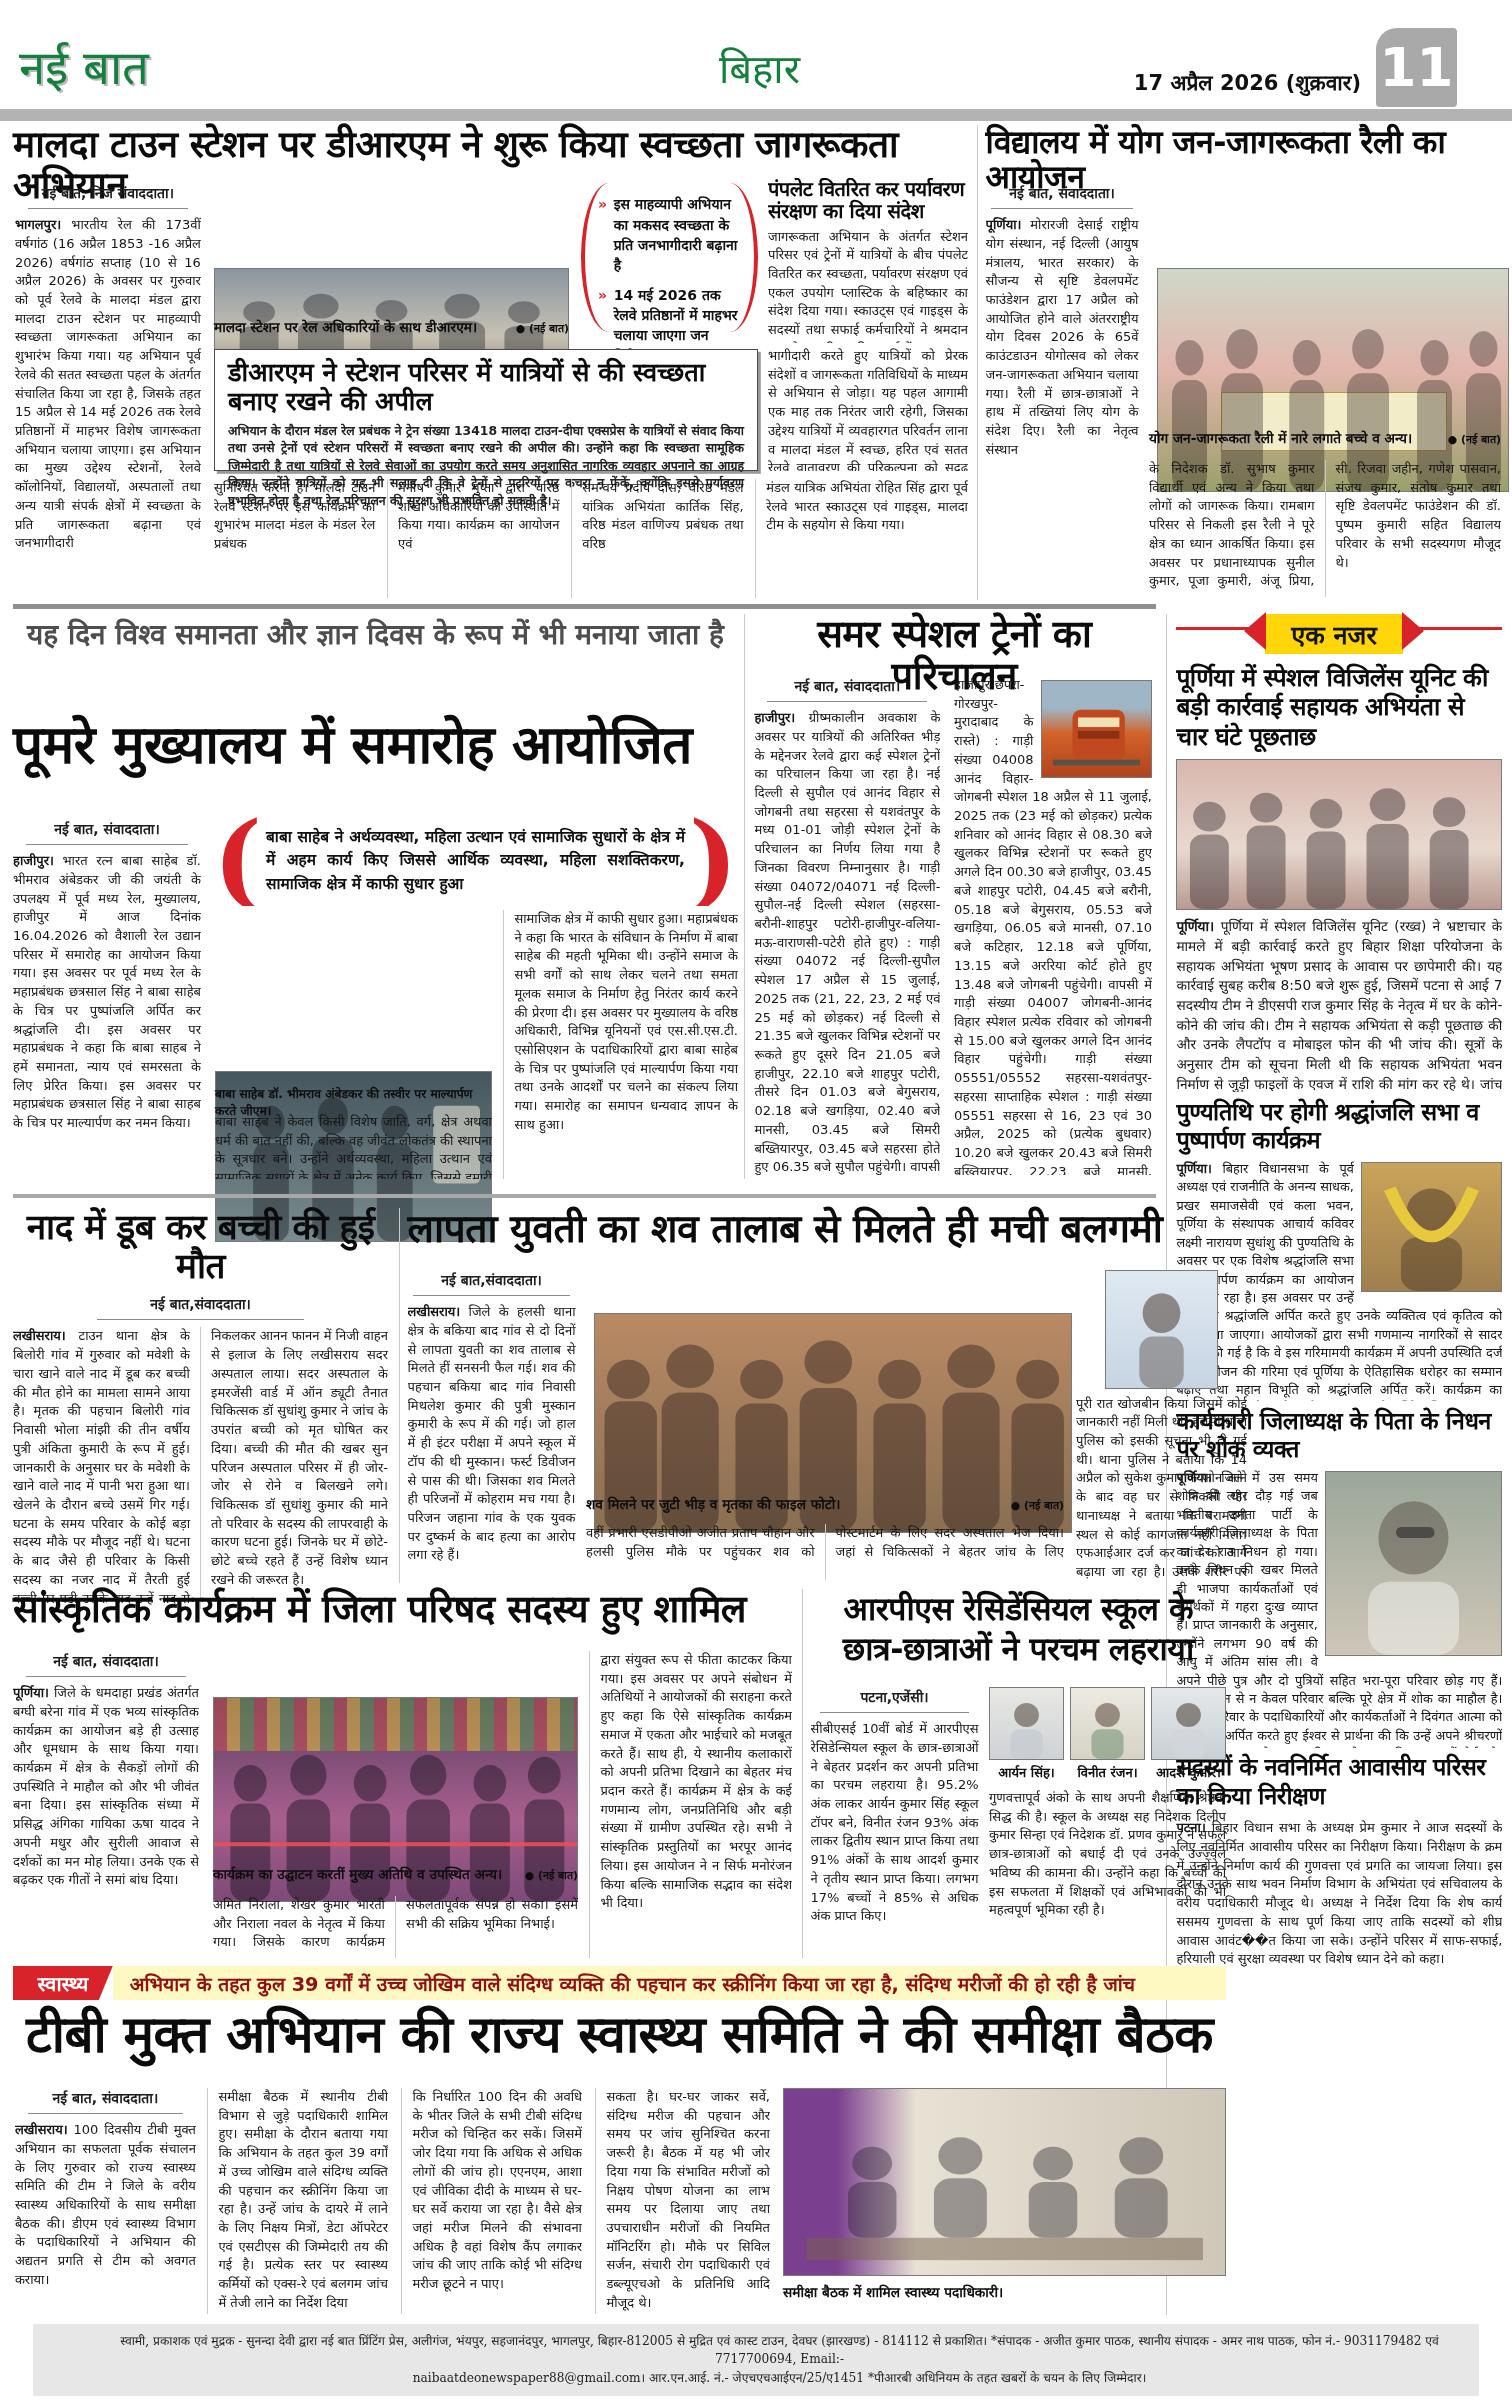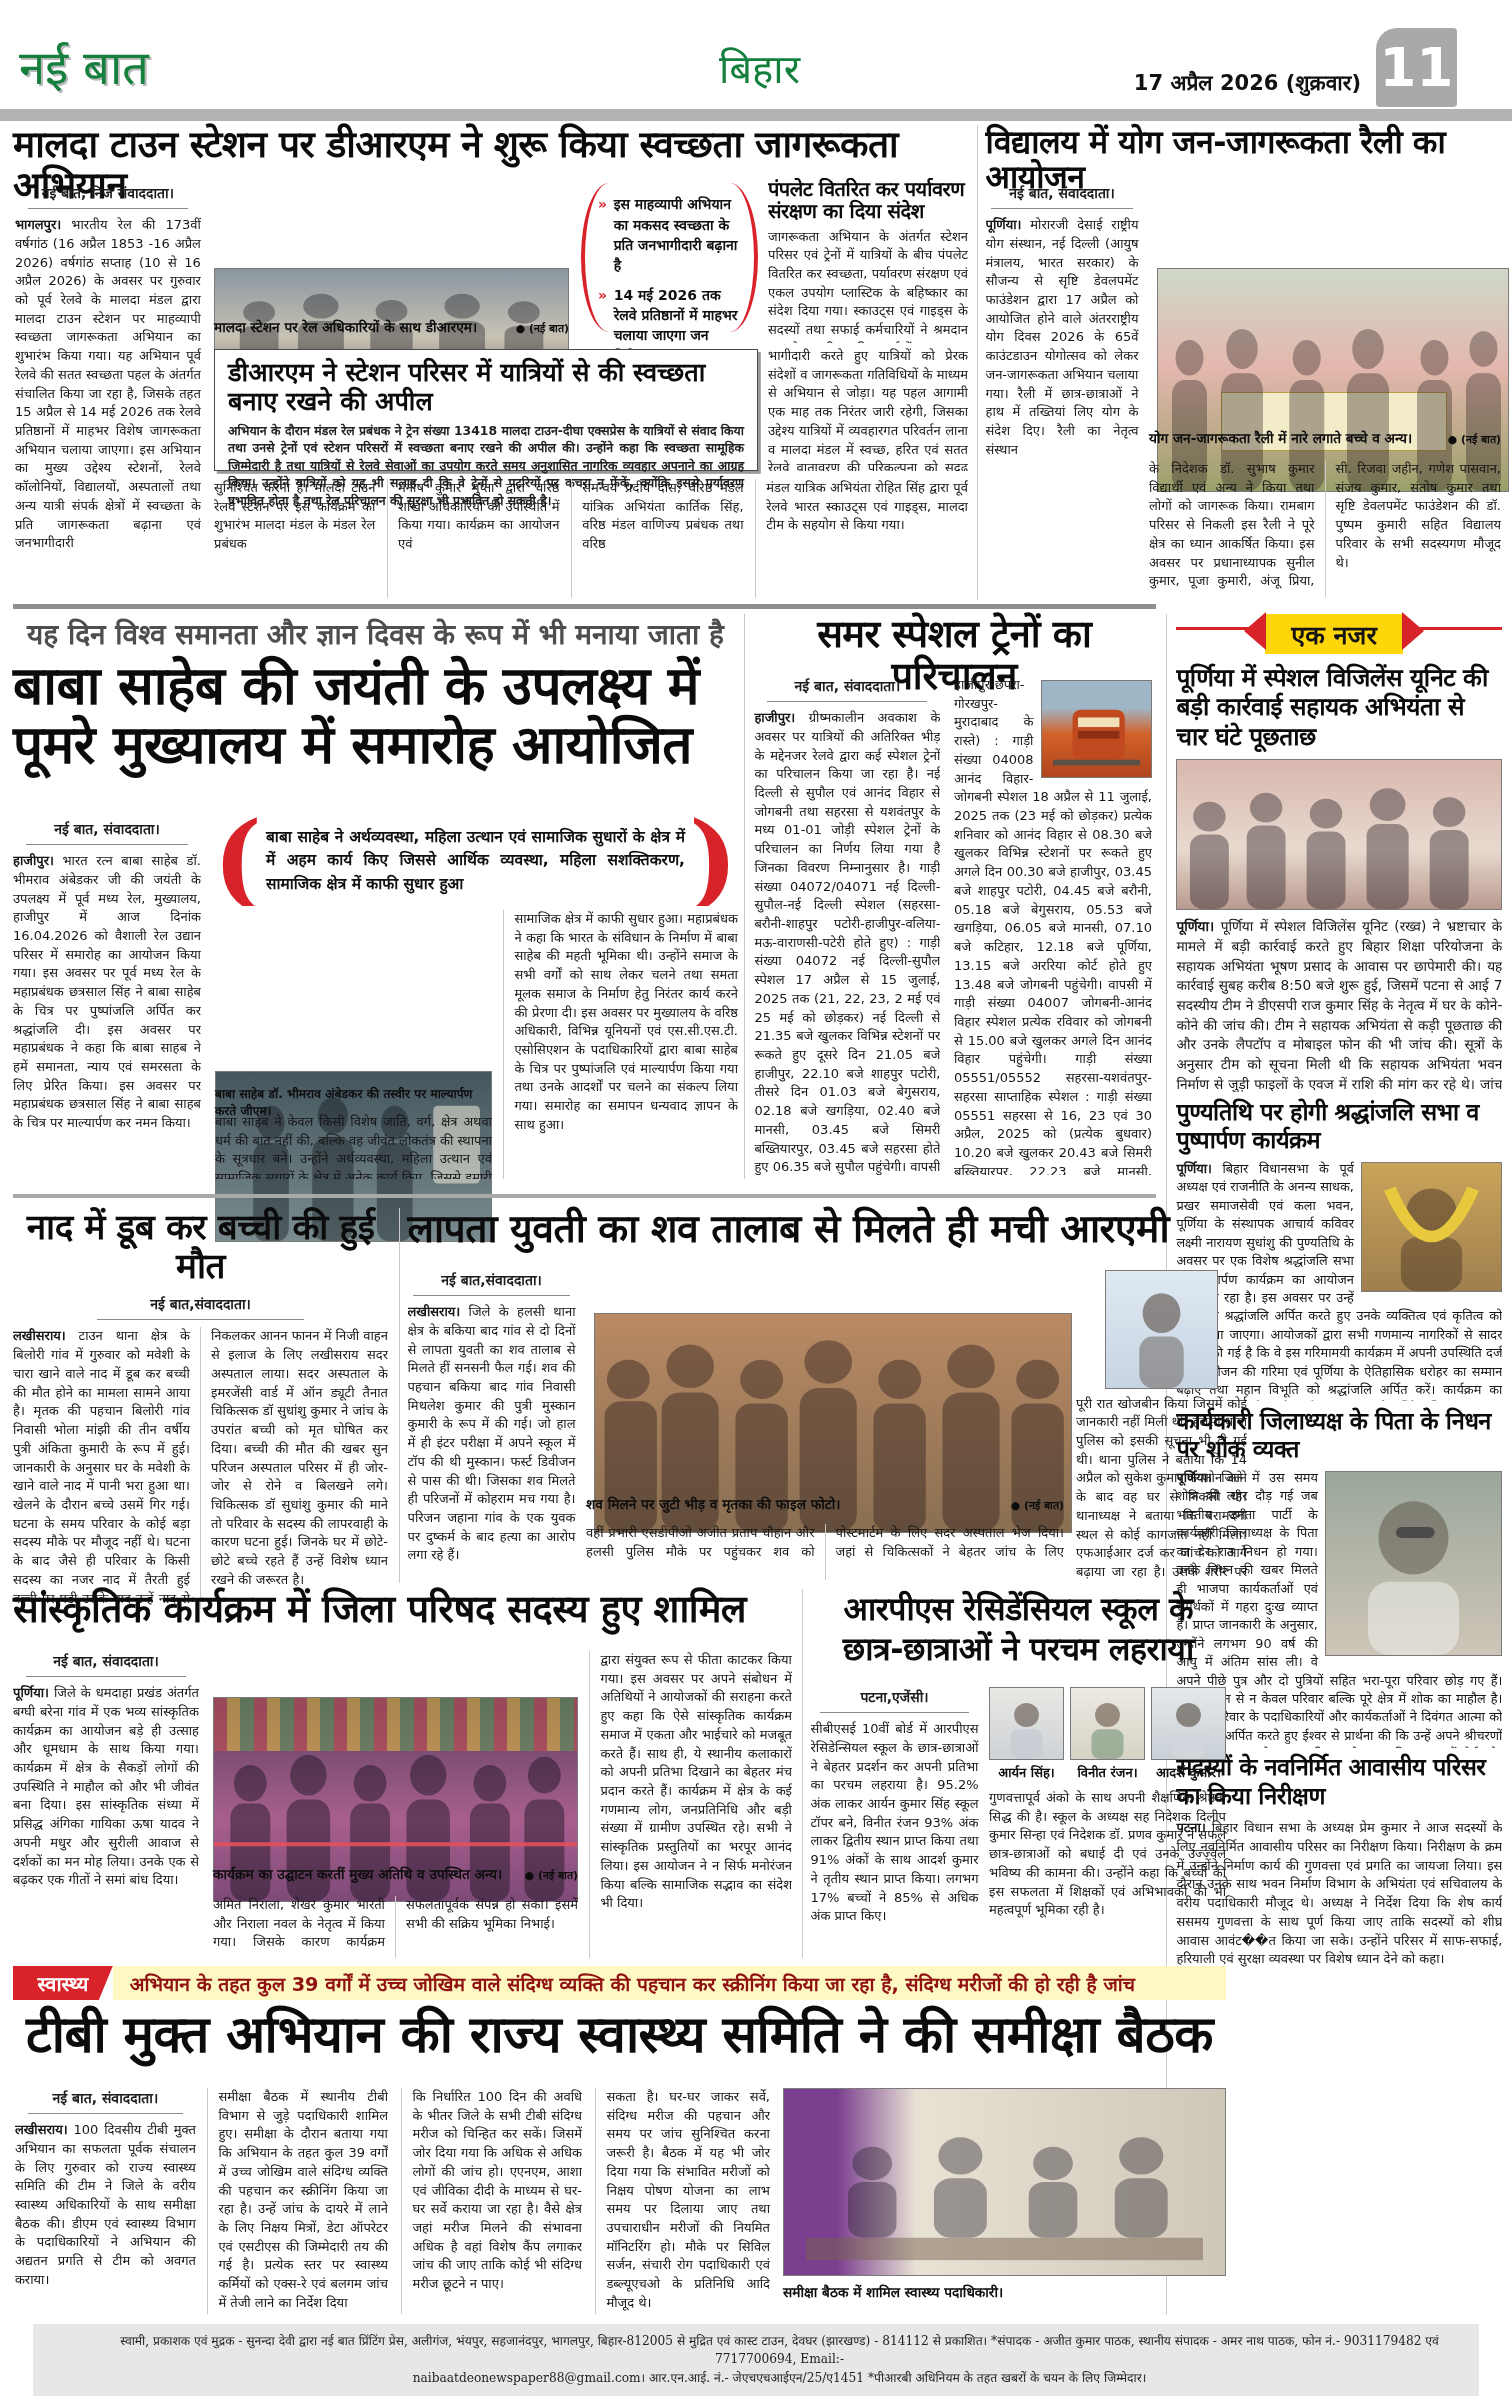--- a/index.html
+++ b/index.html
@@ -137,21 +137,21 @@
       <span class="credit">● (नई बात)</span>
     </div>
     <div class="abs body cols2" style="left:171px;top:335px;width:352px;height:137px;overflow:hidden;">के निदेशक डॉ. सुभाष कुमार विद्यार्थी एवं अन्य ने किया तथा लोगों को जागरूक किया। रामबाग परिसर से निकली इस रैली ने पूरे क्षेत्र का ध्यान आकर्षित किया। इस अवसर पर प्रधानाध्यापक सुनील कुमार, पूजा कुमारी, अंजू प्रिया, सी. रिजवा जहीन, गणेश पासवान, संजय कुमार, संतोष कुमार तथा सृष्टि डेवलपमेंट फाउंडेशन की डॉ. पुष्पम कुमारी सहित विद्यालय परिवार के सभी सदस्यगण मौजूद थे।</div>
   </section>
 
   <div class="abs hdiv" style="left:13px;top:604px;width:1143px;height:4.7px;"></div>
 
   <section class="abs" style="left:13px;top:614px;width:725px;height:565px;">
     <div class="kicker" style="font-size:28px;text-align:center;">यह दिन विश्व समानता और ज्ञान दिवस के रूप में भी मनाया जाता है</div>
     <h1 class="hl" style="margin:3.8px 0 0 0;font-size:53px;line-height:1.12;text-align:left;">
-      <span>बाबा साहेब की जयंती के उपलक्ष्य में</span><br>
+      <br>
       <span>पूमरे मुख्यालय में समारोह आयोजित</span>
     </h1>
     <div class="abs" style="left:0;top:205px;width:188px;height:360px;overflow:hidden;">
       <div class="byline" style="margin:0 13px 7.5px 13px;">नई बात, संवाददाता।</div>
       <div class="body"><span class="dl">हाजीपुर।</span> <span>भारत रत्न बाबा साहेब डॉ. भीमराव अंबेडकर जी की जयंती के उपलक्ष्य में पूर्व मध्य रेल, मुख्यालय, हाजीपुर में आज दिनांक 16.04.2026 को वैशाली रेल उद्यान परिसर में समारोह का आयोजन किया गया। इस अवसर पर पूर्व मध्य रेल के महाप्रबंधक छत्रसाल सिंह ने बाबा साहेब के चित्र पर पुष्पांजलि अर्पित कर श्रद्धांजलि दी। इस अवसर पर महाप्रबंधक ने कहा कि बाबा साहब ने हमें समानता, न्याय एवं समरसता के लिए प्रेरित किया। इस अवसर पर महाप्रबंधक छत्रसाल सिंह ने बाबा साहब के चित्र पर माल्यार्पण कर नमन किया।</span></div>
     </div>
     <div class="abs" style="left:200px;top:202px;width:525px;height:90px;display:flex;align-items:center;gap:3.8px;overflow:hidden;">
       <span class="paren">(</span>
       <span style="font-weight:700;font-size:15.5px;line-height:1.5;text-align:justify;">बाबा साहेब ने अर्थव्यवस्था, महिला उत्थान एवं सामाजिक सुधारों के क्षेत्र में में अहम कार्य किए जिससे आर्थिक व्यवस्था, महिला सशक्तिकरण, सामाजिक क्षेत्र में काफी सुधार हुआ</span>
       <span class="paren">)</span>
@@ -270,21 +270,21 @@
 
   <div class="abs hdiv" style="left:13px;top:1194px;width:1143px;height:3.8px;background:#a8a8a8;"></div>
 
   <section class="abs" style="left:13px;top:1208px;width:375px;height:375px;">
     <h1 class="hl" style="margin:0;font-size:35px;text-align:center;">नाद में डूब कर बच्ची की हुई मौत</h1>
     <div class="byline" style="width:207px;margin:9.4px auto 7.5px auto;">नई बात,संवाददाता।</div>
     <div class="body cols2" style="height:282px;overflow:hidden;"><span class="dl">लखीसराय।</span> <span>टाउन थाना क्षेत्र के बिलोरी गांव में गुरुवार को मवेशी के चारा खाने वाले नाद में डूब कर बच्ची की मौत होने का मामला सामने आया है। मृतक की पहचान बिलोरी गांव निवासी भोला मांझी की तीन वर्षीय पुत्री अंकिता कुमारी के रूप में हुई। जानकारी के अनुसार घर के मवेशी के खाने वाले नाद में पानी भरा हुआ था। खेलने के दौरान बच्चे उसमें गिर गई। घटना के समय परिवार के कोई बड़ा सदस्य मौके पर मौजूद नहीं थे। घटना के बाद जैसे ही परिवार के किसी सदस्य का नजर नाद में तैरती हुई बच्ची पर पड़ी उसके बाद उन्हें नाद से निकलकर आनन फानन में निजी वाहन से इलाज के लिए लखीसराय सदर अस्पताल लाया। सदर अस्पताल के इमरजेंसी वार्ड में ऑन ड्यूटी तैनात चिकित्सक डॉ सुधांशु कुमार ने जांच के उपरांत बच्ची को मृत घोषित कर दिया। बच्ची की मौत की खबर सुन परिजन अस्पताल परिसर में ही जोर-जोर से रोने व बिलखने लगे। चिकित्सक डॉ सुधांशु कुमार की माने तो परिवार के सदस्य की लापरवाही के कारण घटना हुई। जिनके घर में छोटे-छोटे बच्चे रहते हैं उन्हें विशेष ध्यान रखने की जरूरत है।</span></div>
   </section>
 
   <section class="abs colrule" style="left:399px;top:1208px;width:851px;height:375px;padding-left:7.5px;">
-    <h1 class="hl" style="margin:0;font-size:39px;">लापता युवती का शव तालाब से मिलते ही मची आरएमी</h1>
+    <h1 class="hl" style="margin:0;font-size:39px;">लापता युवती का शव तालाब से मिलते ही मची बलगमी</h1>
     <div class="abs" style="left:7.5px;top:62px;width:168px;height:311px;overflow:hidden;">
       <div class="byline" style="margin:0 5.6px 7.5px 5.6px;">नई बात,संवाददाता।</div>
       <div class="body"><span class="dl">लखीसराय।</span> <span>जिले के हलसी थाना क्षेत्र के बकिया बाद गांव से दो दिनों से लापता युवती का शव तालाब से मिलते हीं सनसनी फैल गई। शव की पहचान बकिया बाद गांव निवासी मिथलेश कुमार की पुत्री मुस्कान कुमारी के रूप में की गई। जो हाल में ही इंटर परीक्षा में अपने स्कूल में टॉप की थी मुस्कान। फर्स्ट डिवीजन से पास की थी। जिसका शव मिलते ही परिजनों में कोहराम मच गया है। परिजन जहाना गांव के एक युवक पर दुष्कर्म के बाद हत्या का आरोप लगा रहे हैं।</span></div>
     </div>
     <div class="abs photo" style="left:186px;top:62px;width:478px;height:220px;background:linear-gradient(180deg,#b98a64,#8a6f52);">
       <svg class="sil" viewBox="0 0 200 100" preserveAspectRatio="none">
           <g fill="rgba(50,35,30,0.45)">
             <circle cx="14" cy="30" r="9"></circle>
             <rect x="4" y="40" width="22" height="60" rx="7"></rect>
             <circle cx="40" cy="24" r="10"></circle>

